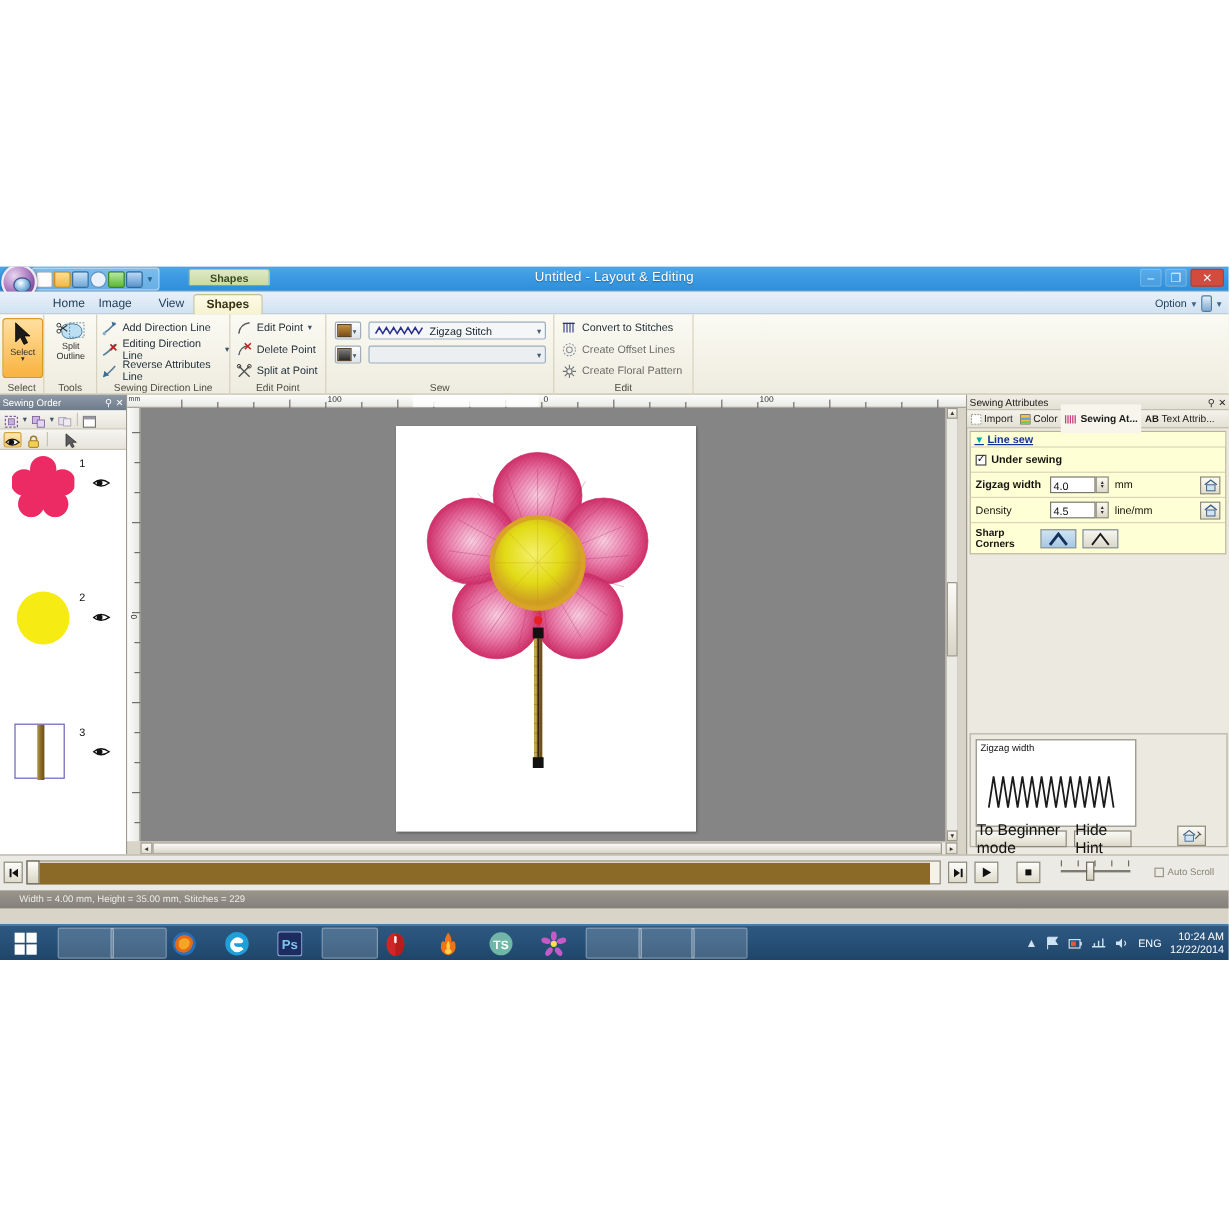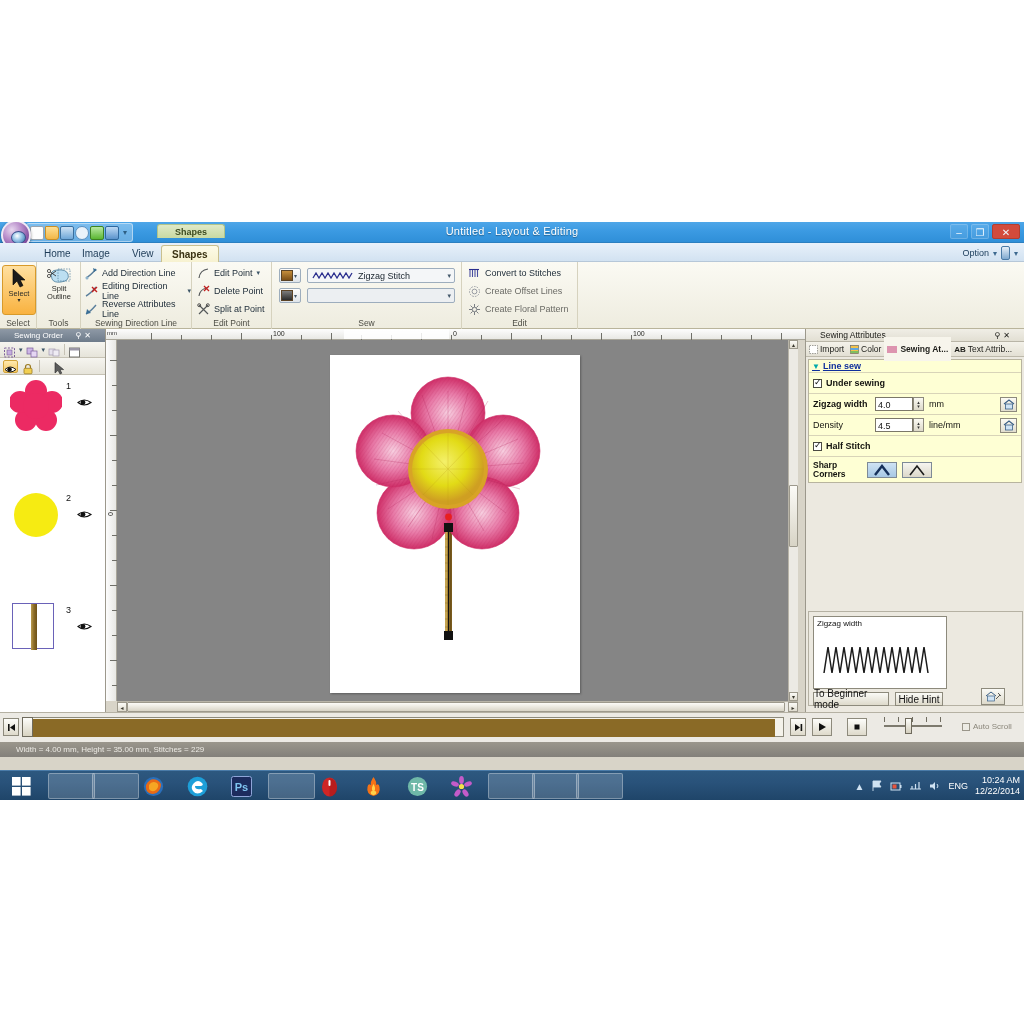--- a/index.html
+++ b/index.html
@@ -130,21 +130,21 @@
   .thumbbtn .sw { width:12px; height:11px; border:1px solid #5b4326; }
   .thumbbtn .car { font-size:6px; color:#45596b; margin-left:1px;}
 
   
   .workarea { position:absolute; left:0; top:107px; width:1024px; height:441px; background:#d8d4c8;}
 
   
   .leftpanel { position:absolute; left:0; top:0; width:106px; height:383px; background:#f2f1ec; border-right:1px solid #9c988c;}
   .panelhdr {
     height:13px; background:linear-gradient(#8e99a6,#6e7b8a);
-    display:flex; align-items:center; padding:0 14px; color:#fff; font-size:8px;
+    display:flex; align-items:center; padding:0 2px; color:#fff; font-size:8px;
   }
   .panelhdr .t { flex:1; }
   .panelhdr .b { font-size:8px; margin-left:3px; }
   .lp-tools {
     height:16px; background:linear-gradient(#f6f5f0,#e6e4da); border-bottom:1px solid #c6c2b4;
     display:flex; align-items:center; gap:2px; padding:0 2px;
   }
   .lp-tools2 {
     height:17px; background:linear-gradient(#f6f5f0,#e6e4da); border-bottom:1px solid #c6c2b4;
     display:flex; align-items:center; gap:3px; padding:0 3px;
@@ -209,21 +209,21 @@
   .homebtn { margin-left:auto; width:17px; height:15px; border:1px solid #8d8a7c; background:linear-gradient(#fcfbf4,#e2dece);
              display:flex; align-items:center; justify-content:center;}
   .cornerbtn { width:30px; height:16px; border:1px solid #7e8a96; display:flex; align-items:center; justify-content:center; }
   .cornerbtn.sel { background:linear-gradient(#cfe3f4,#a7c8e4); }
   .cornerbtn.unsel { background:linear-gradient(#f6f5f0,#dcd8ca); }
 
   .hintbox { position:absolute; left:2px; top:282px; width:215px; height:95px; background:#ece9e0; border:1px solid #b5b1a3;}
   .hint-canvas { position:absolute; left:4px; top:4px; width:134px; height:73px; background:#fff; border:1px solid #8d8a7c;}
   .hint-title { position:absolute; left:3px; top:2px; font-size:8px; color:#111; }
   .hbtn { position:absolute; height:14px; background:linear-gradient(#fafaf6,#dedacb); border:1px solid #8d8a7c;
-          font-size:10px; color:#111; display:flex; align-items:center; justify-content:center; }
+          font-size:13px; color:#111; display:flex; align-items:center; justify-content:center; }
 
   
   .playbar { position:absolute; left:0; top:383px; width:1024px; height:30px; background:#eceae4; border-top:1px solid #b5b1a3;}
   .pb-btn { position:absolute; height:18px; background:linear-gradient(#fdfdfa,#dedacb); border:1px solid #8d8a7c;
             display:flex; align-items:center; justify-content:center; }
   .pb-track { position:absolute; left:22px; top:4px; width:762px; height:20px; background:#f4f2ea; border:1px solid #8d8a7c; }
   .pb-fill { position:absolute; left:10px; top:1px; width:742px; height:18px; background:#8a6a26; }
   .pb-handle { position:absolute; left:-1px; top:-1px; width:11px; height:20px; background:linear-gradient(#fdfdfa,#d9d4c2); border:1px solid #6f6b5d;}
   .statusbar { position:absolute; left:0; top:413px; width:1024px; height:15px;
                background:linear-gradient(#9a968c,#83807a); color:#eceae4; font-size:8px; line-height:15px; padding-left:16px; }
@@ -760,24 +760,20 @@
               </span>
             <span style="margin-left:5px">line/mm</span>
             <span class="homebtn">
               <svg width="12" height="11" viewBox="0 0 12 11">
                   <path d="M1 5 L6 1 L11 5" fill="none" stroke="#3a5f86" stroke-width="1.1"></path>
                   <rect x="2.5" y="5" width="7" height="5" fill="#cfe3f4" stroke="#3a5f86" stroke-width=".8"></rect>
                 </svg>
             </span>
           </div>
 
-          <div class="attr-row">
-            <span class="chk on"></span>
-            <span style="font-weight:bold">Half Stitch</span>
-          </div>
 
           <div class="attr-row" style="height:26px">
             <span style="font-weight:bold;width:46px;line-height:9px;font-size:8.5px">
               <span>Sharp</span><br>
               <span>Corners</span>
             </span>
             <span class="cornerbtn sel" style="margin-left:8px">
               <svg width="18" height="12" viewBox="0 0 18 12">
                   <path d="M2 11 L9 2 L16 11" fill="none" stroke="#15305a" stroke-width="2.4"></path>
                 </svg>

